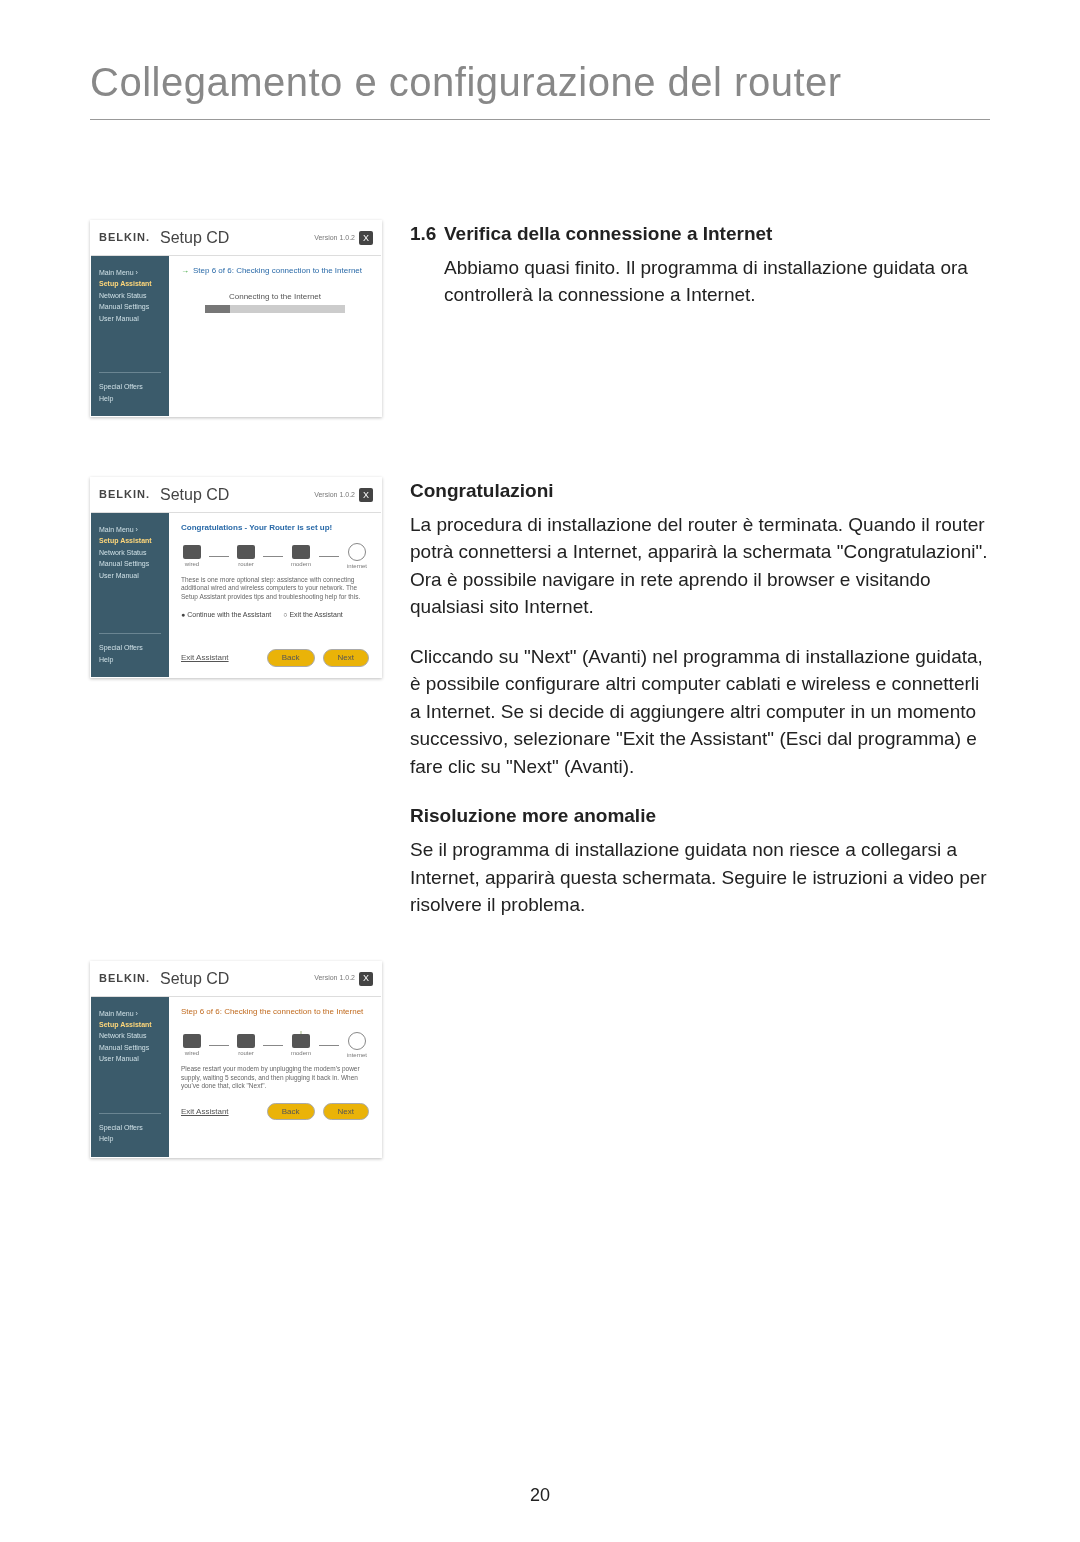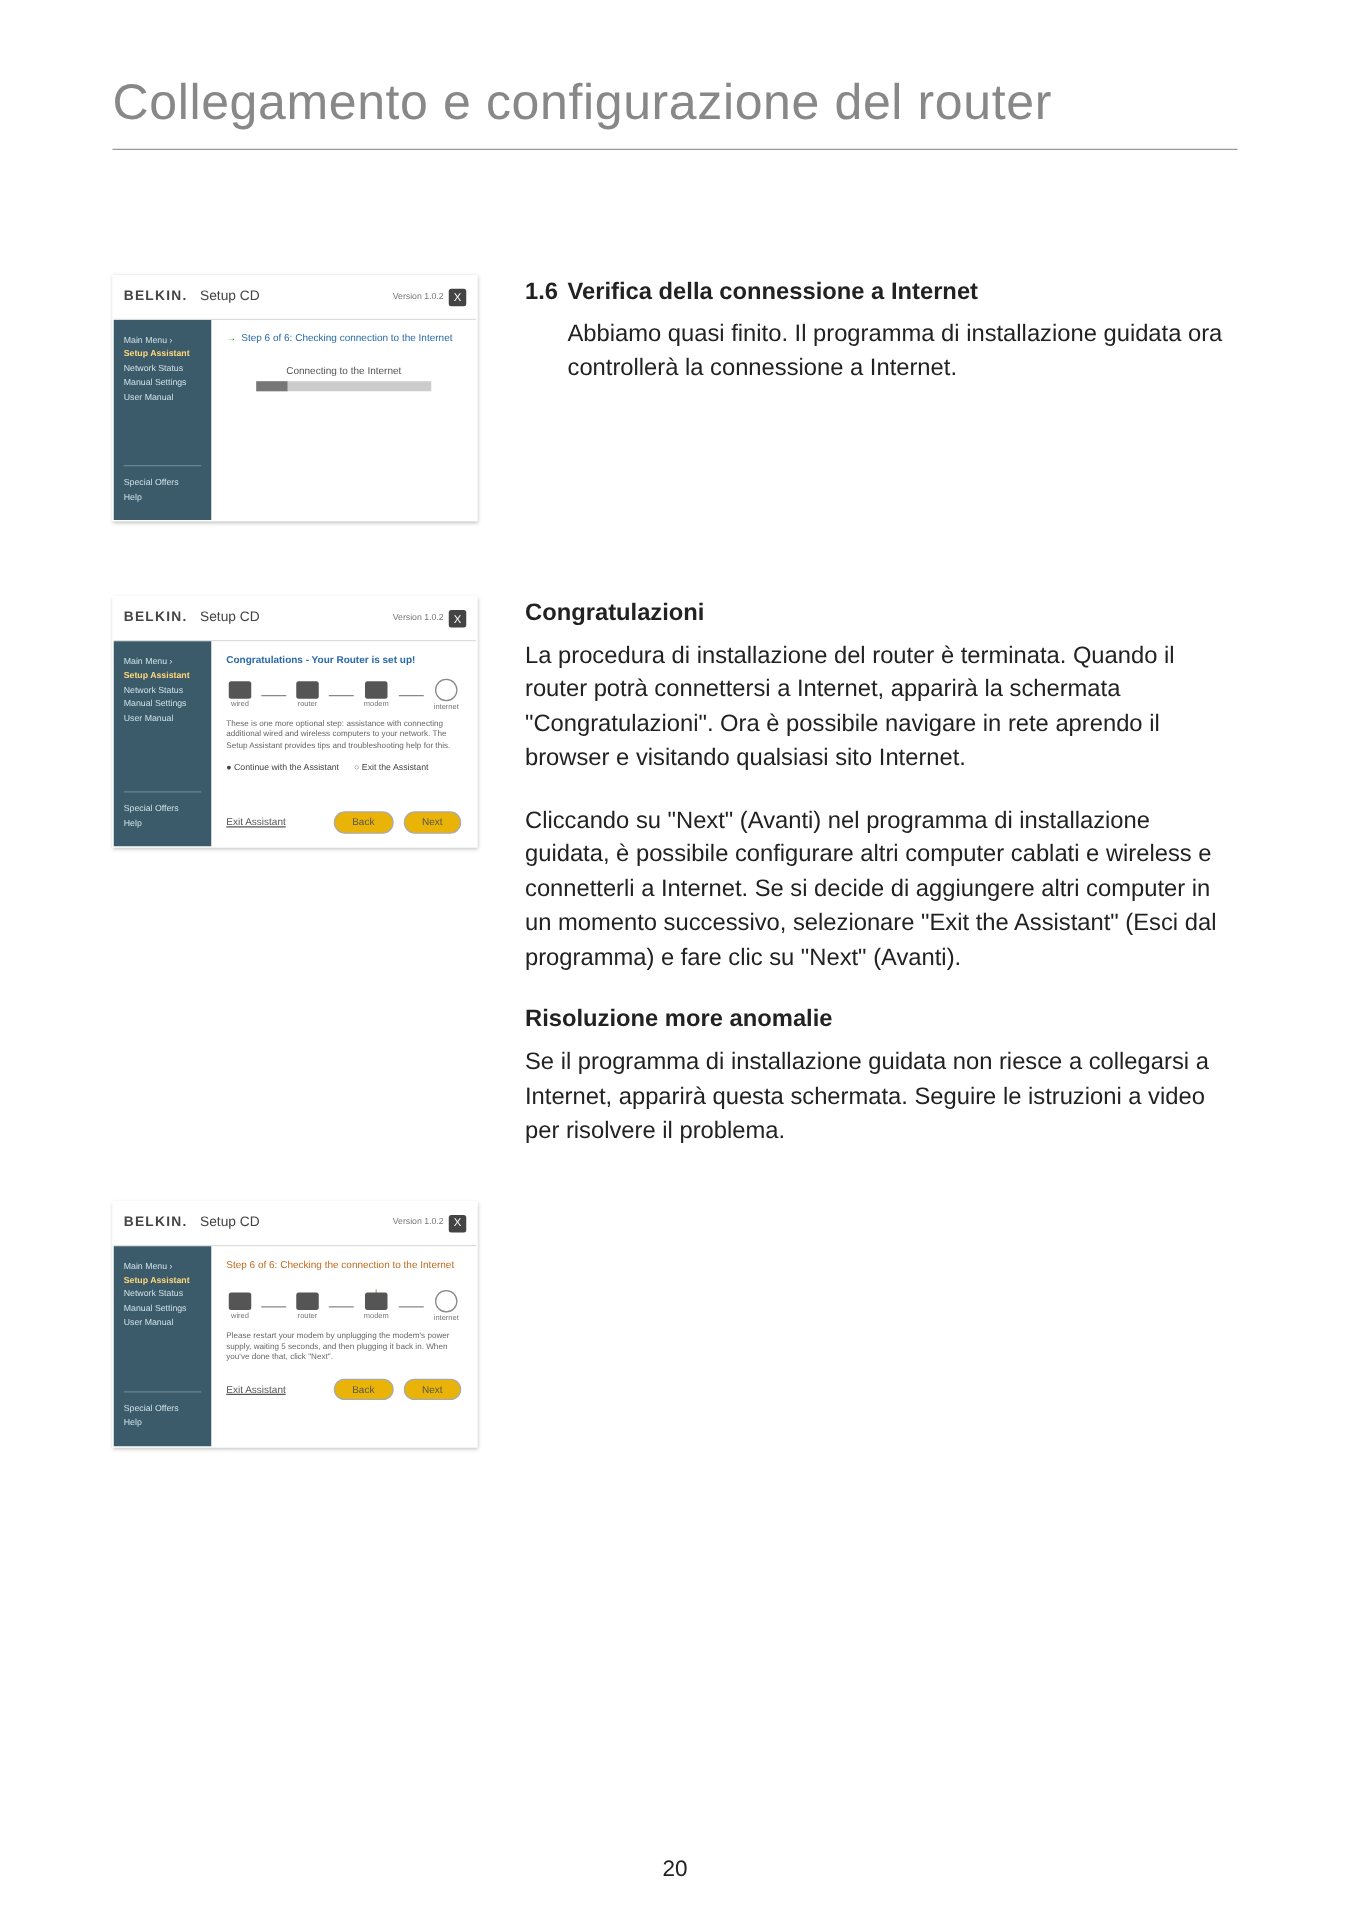--- a/index.html
+++ b/index.html
@@ -13,36 +13,36 @@
   }
   .title{
     font-size:40px;
     color:#888;
     letter-spacing:0.5px;
     border-bottom:1px solid #999;
     padding-bottom:14px;
     margin-bottom:100px;
     font-weight:300;
   }
-  .row{display:flex;align-items:flex-start;gap:38px;margin-bottom:60px;}
+  .row{display:flex;align-items:flex-start;gap:28px;margin-bottom:60px;}
   .shot{
     width:290px;flex:0 0 290px;
     border:1px solid #fff;
     box-shadow:0 1px 3px rgba(0,0,0,0.25);
     font-size:8px;
     line-height:1.2;
     color:#444;
     background:#fff;
   }
   .shot-titlebar{
     display:flex;align-items:center;height:34px;
     padding:0 8px;background:#fff;border-bottom:1px solid #ddd;
   }
   .brand{font-weight:bold;letter-spacing:1px;font-size:11px;}
-  .shot-ttl{flex:1;padding-left:10px;font-size:11px;color:#444;}
+  .shot-ttl{flex:1;padding-left:10px;font-size:16px;color:#444;}
   .ver{font-size:7px;color:#777;margin-right:4px;}
   .close{width:14px;height:14px;background:#444;color:#fff;
     display:flex;align-items:center;justify-content:center;font-size:9px;border-radius:2px;}
   .shot-body{display:flex;min-height:160px;}
   .sidebar{
     width:78px;flex:0 0 78px;background:#3b5b6b;color:#cfe0e6;
     padding:10px 8px;box-sizing:border-box;
     display:flex;flex-direction:column;justify-content:space-between;
     font-size:7px;
   }

